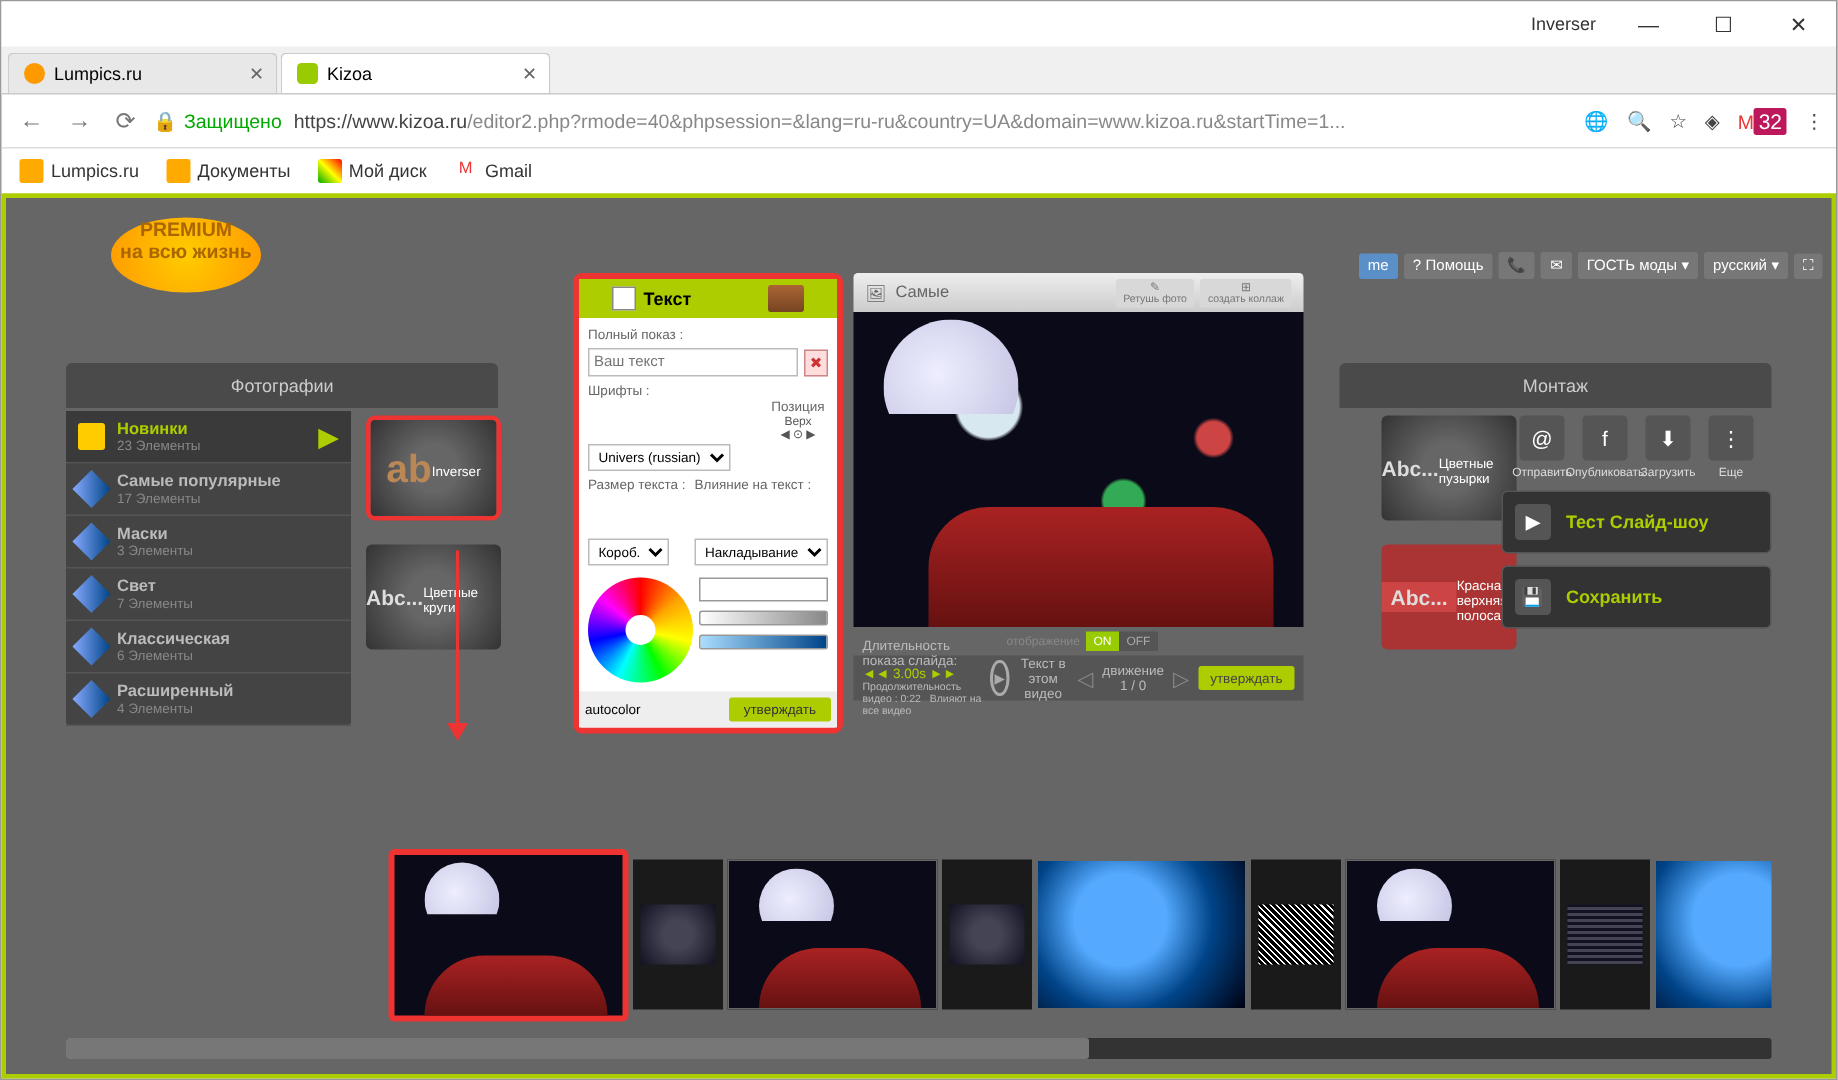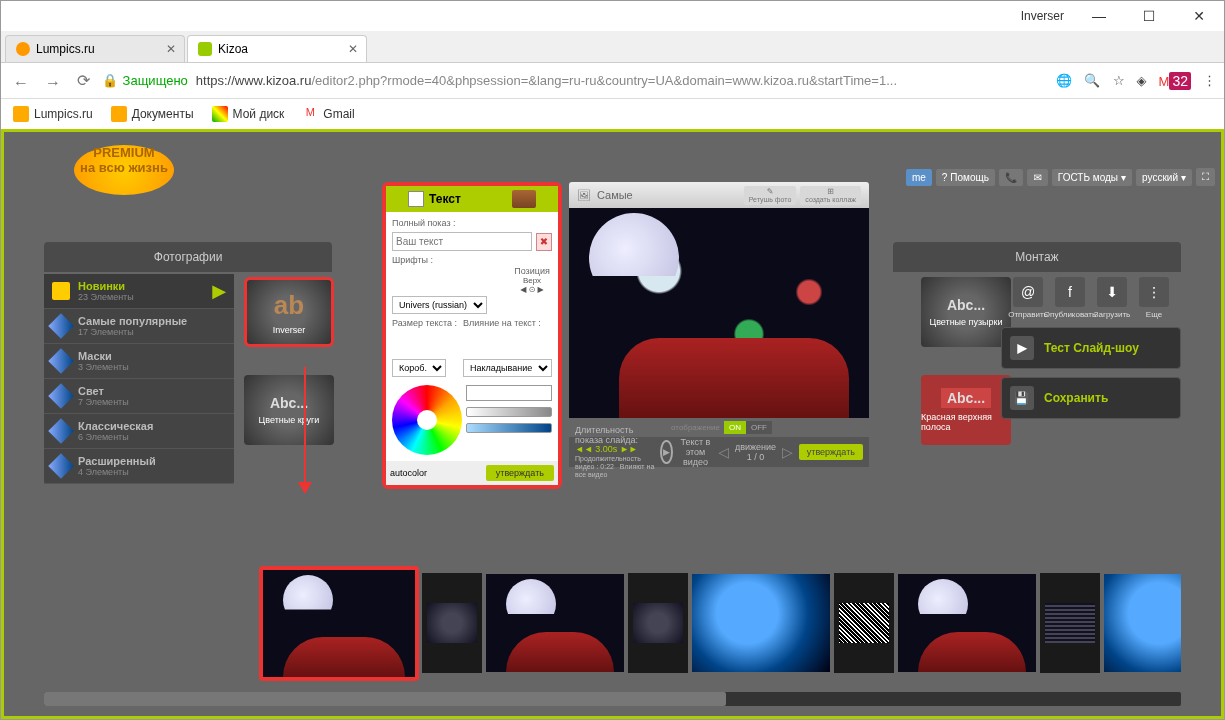--- a/index.html
+++ b/index.html
@@ -45,21 +45,21 @@
 .sb-item{padding:6px 8px;border-bottom:1px solid #555;display:flex;gap:8px;align-items:center;}
 .sb-item.active{background:#3a3a3a;justify-content:flex-end;}
 .sb-diamond{width:18px;height:18px;background:linear-gradient(45deg,#8af,#048);transform:rotate(45deg);flex-shrink:0;}
 .sb-item.active .sb-diamond{background:#fc0;transform:none;border-radius:2px;}
 .sb-text{display:flex;flex-direction:column;}
 .sb-title{font-size:11px;color:#adcd00;font-weight:bold;}
 .sb-item:not(.active) .sb-title{color:#bbb;}
 .sb-sub{font-size:9px;color:#888;}
 .sb-arrow{margin-left:auto;color:#adcd00;font-size:18px;}
 .thumb-grid{position:absolute;left:240px;top:145px;width:120px;}
-.text-thumb{width:90px;height:70px;background:radial-gradient(circle,#666 30%,#333);border-radius:4px;display:flex;flex-direction:column;align-items:center;justify-content:center;margin-bottom:28px;}
+.text-thumb{width:90px;height:70px;background:radial-gradient(circle,#666 30%,#333);border-radius:4px;display:flex;flex-direction:row;align-items:center;justify-content:center;margin-bottom:16px;}
 .text-thumb.hl{border:3px solid #e33;border-radius:6px;}
 .text-thumb .label{color:#fff;font-size:9px;margin-top:4px;}
 .thumb-glyph{font-size:26px;font-weight:bold;color:#b85;}
 .thumb-glyph.abc{font-size:14px;color:#ddd;}
 .right-thumbs{position:absolute;right:210px;top:145px;width:90px;}
 .right-panel{position:absolute;right:40px;top:145px;width:180px;display:flex;flex-direction:column;gap:8px;}
 .share-row{display:flex;gap:6px;justify-content:center;}
 .share-btn{width:36px;display:flex;flex-direction:column;align-items:center;color:#ddd;font-size:8px;gap:3px;}
 .share-icon{width:30px;height:30px;background:#555;border-radius:3px;display:flex;align-items:center;justify-content:center;color:#fff;font-size:14px;}
 .big-btn{background:#333;border:1px solid #555;border-radius:4px;padding:8px;display:flex;align-items:center;gap:10px;color:#adcd00;font-size:12px;font-weight:bold;}

